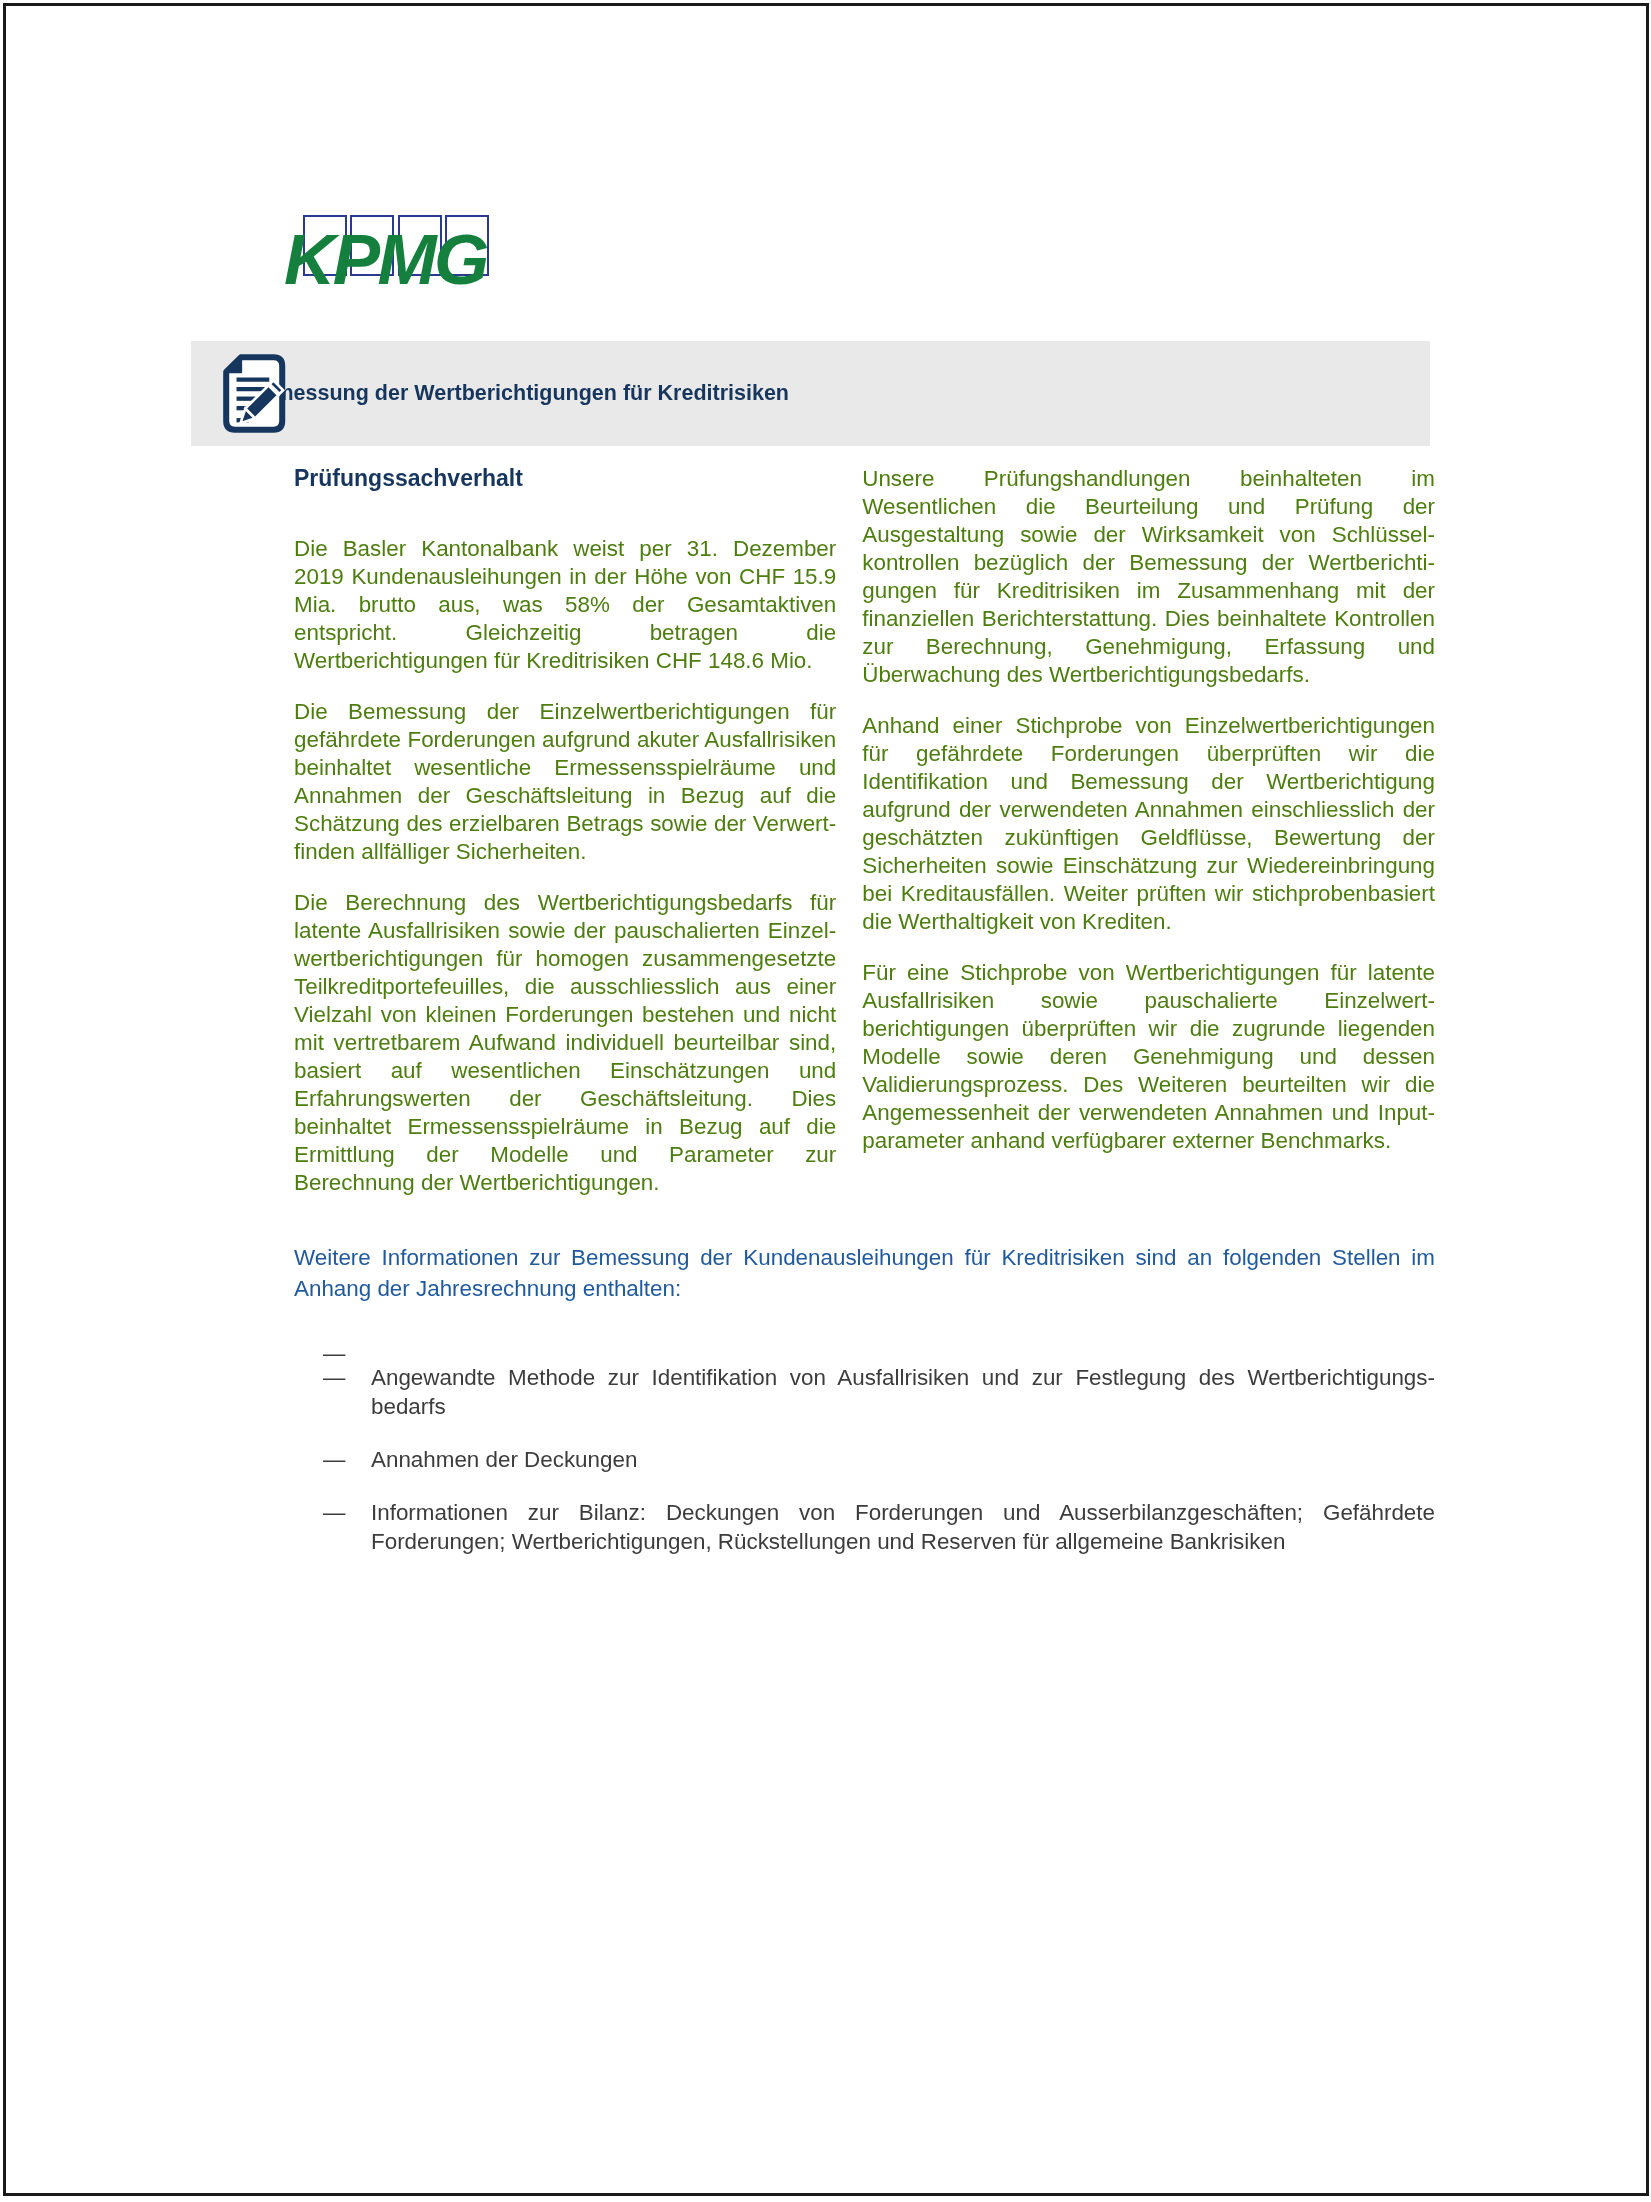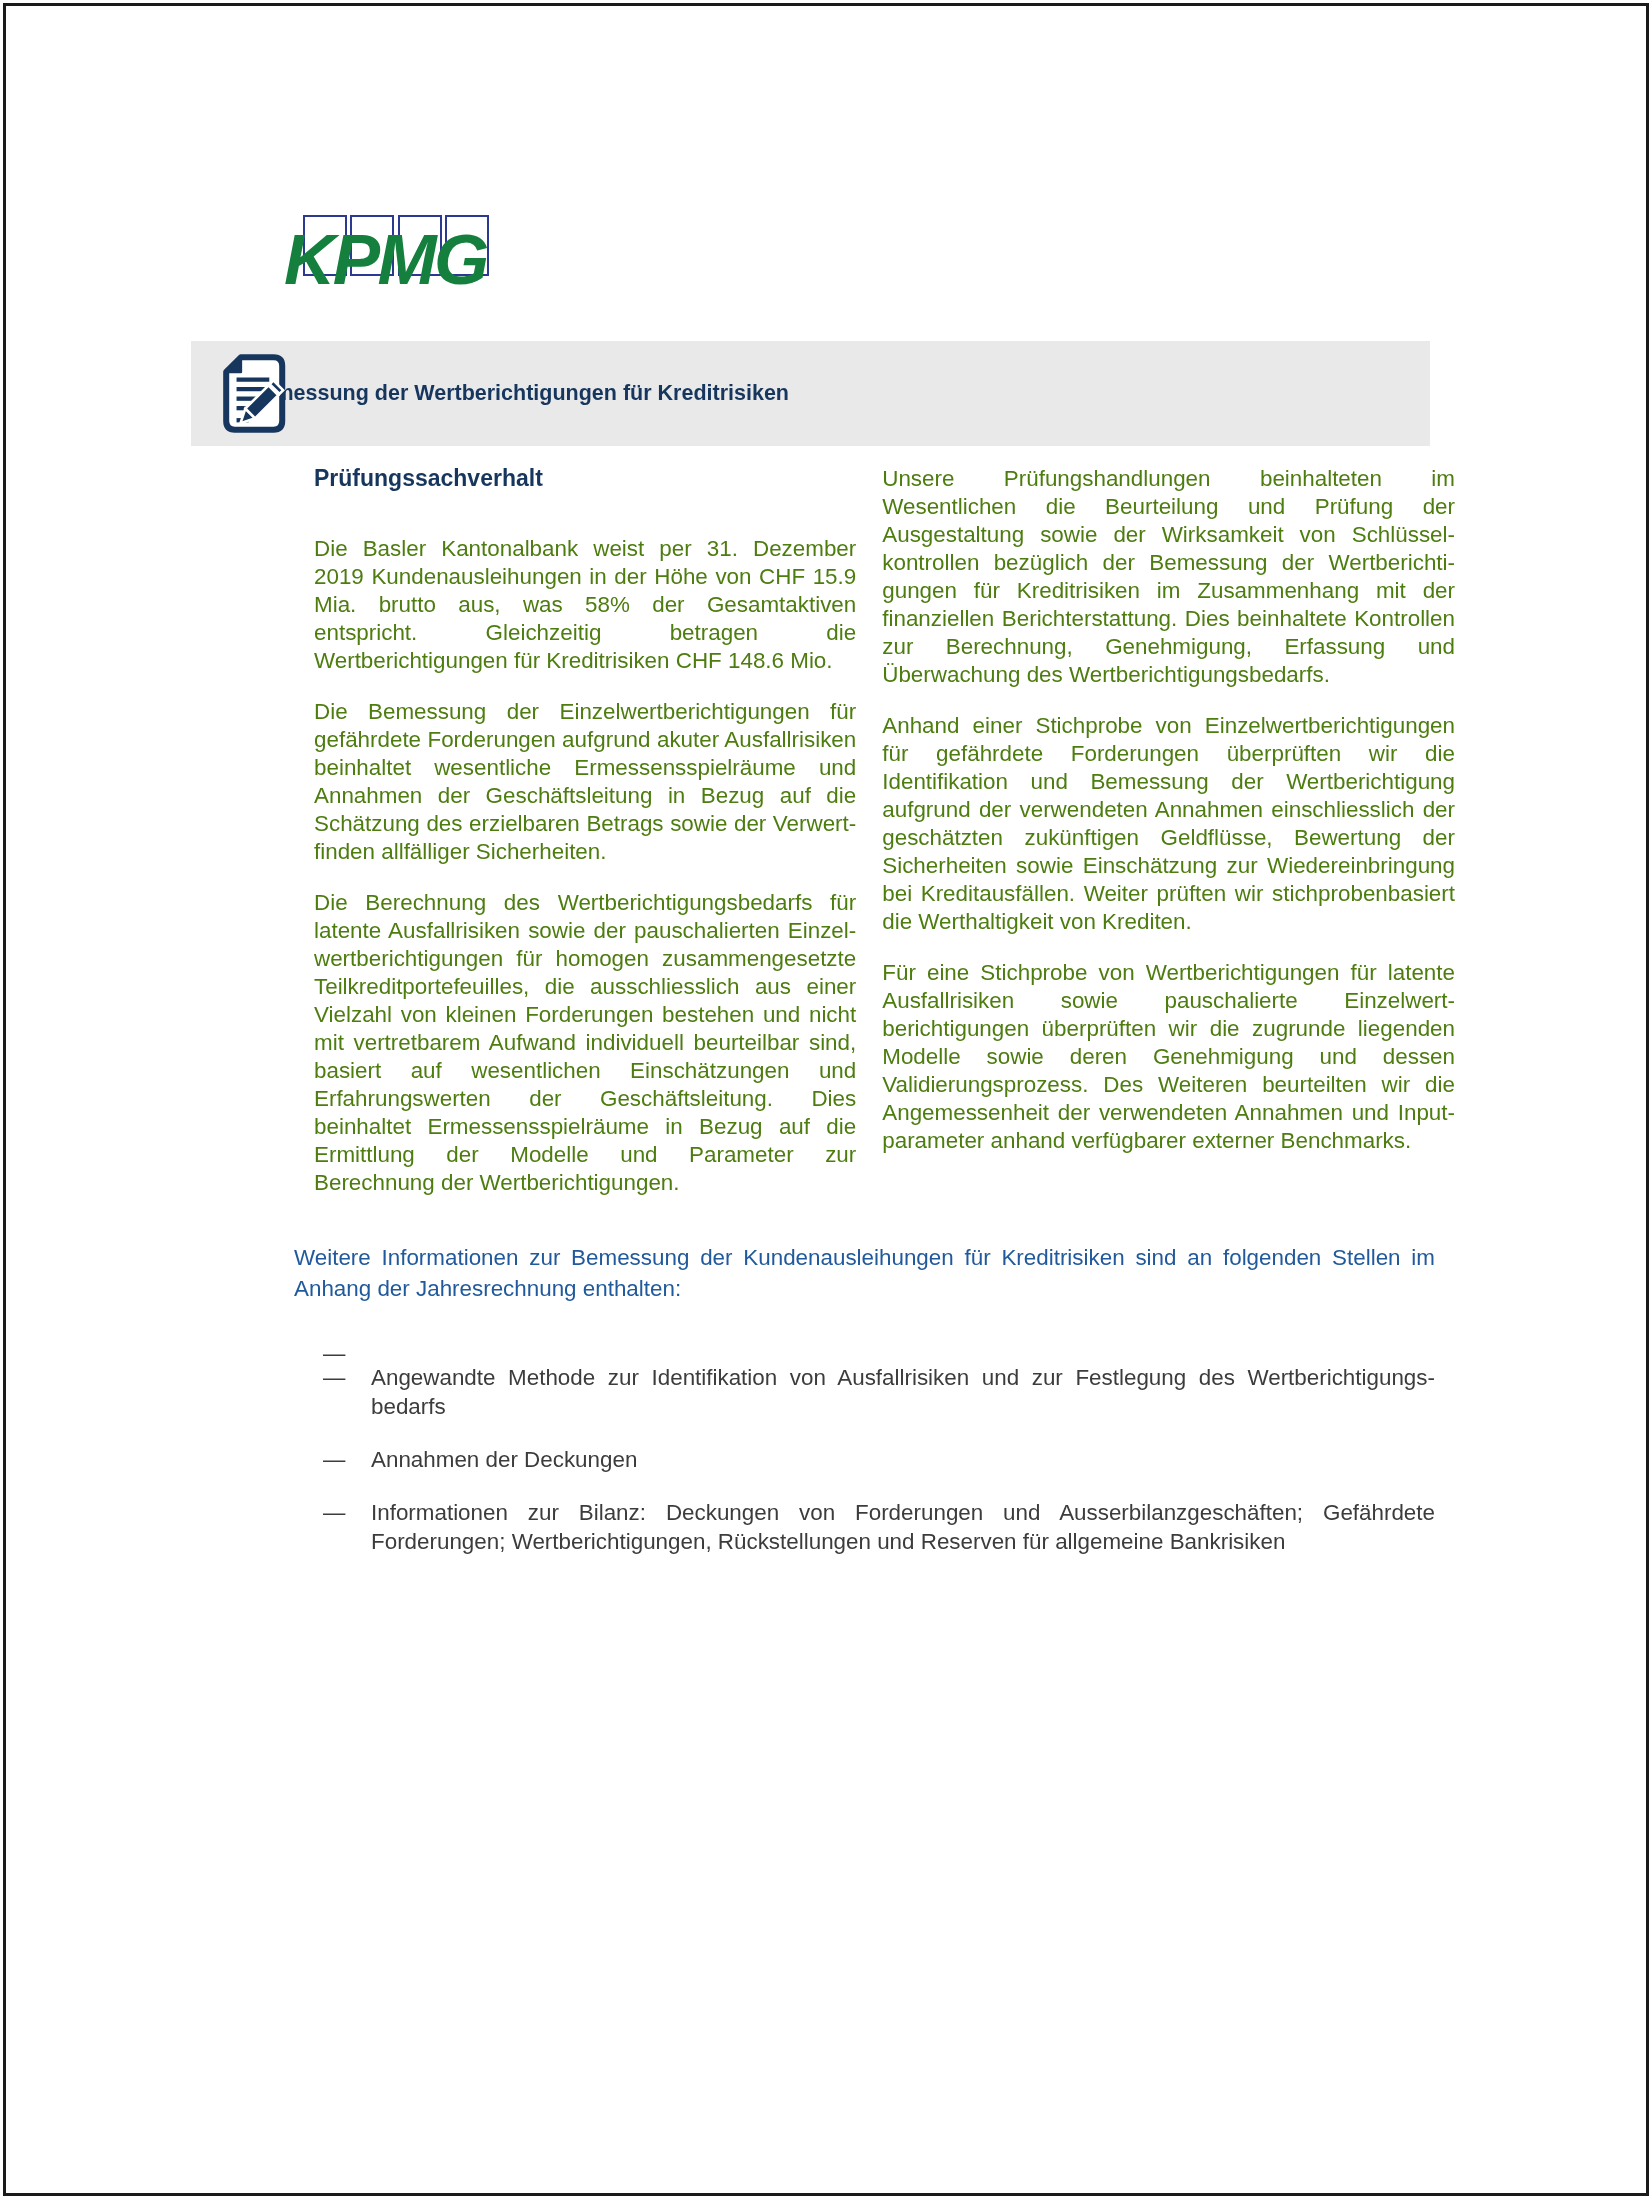--- a/index.html
+++ b/index.html
@@ -34,21 +34,21 @@
   }
   .banner-icon{position:absolute;left:29px;top:12px;width:71px;height:81px;}
   .banner-title{
     margin-left:56px;
     font-size:21.5px;font-weight:bold;color:#17365D;
   }
 
   
   .columns{
     position:absolute;left:294px;top:465px;width:1141px;
-    display:flex;gap:26px;margin-left:20px;
+    display:flex;gap:26px;
   }
   .col{width:551px;}
   .col.right{width:582px;}
   .col-header{
     font-size:23px;font-weight:bold;color:#17365D;
     margin:0 0 43px 0;
   }
   .col p{
     margin:0 0 23px 0;
     font-size:22.4px;line-height:28px;color:#4d7c0f;

